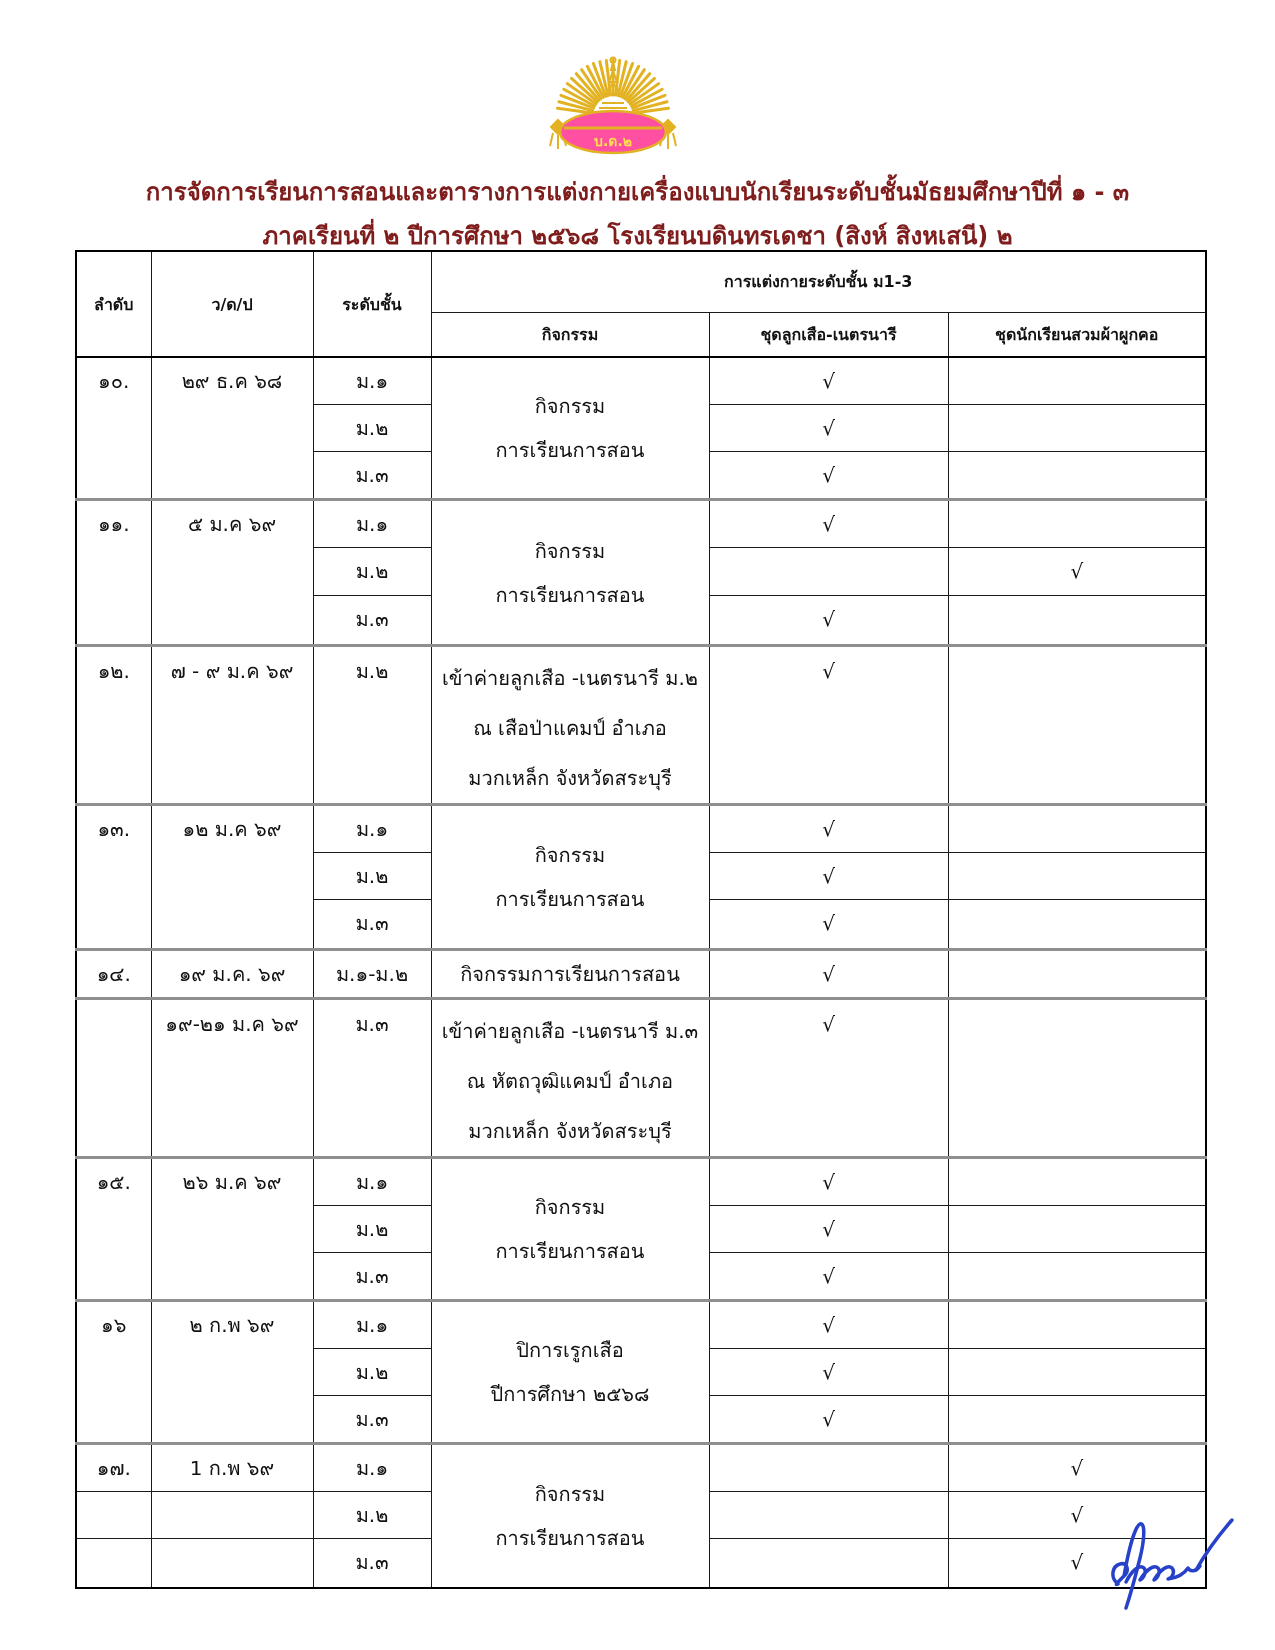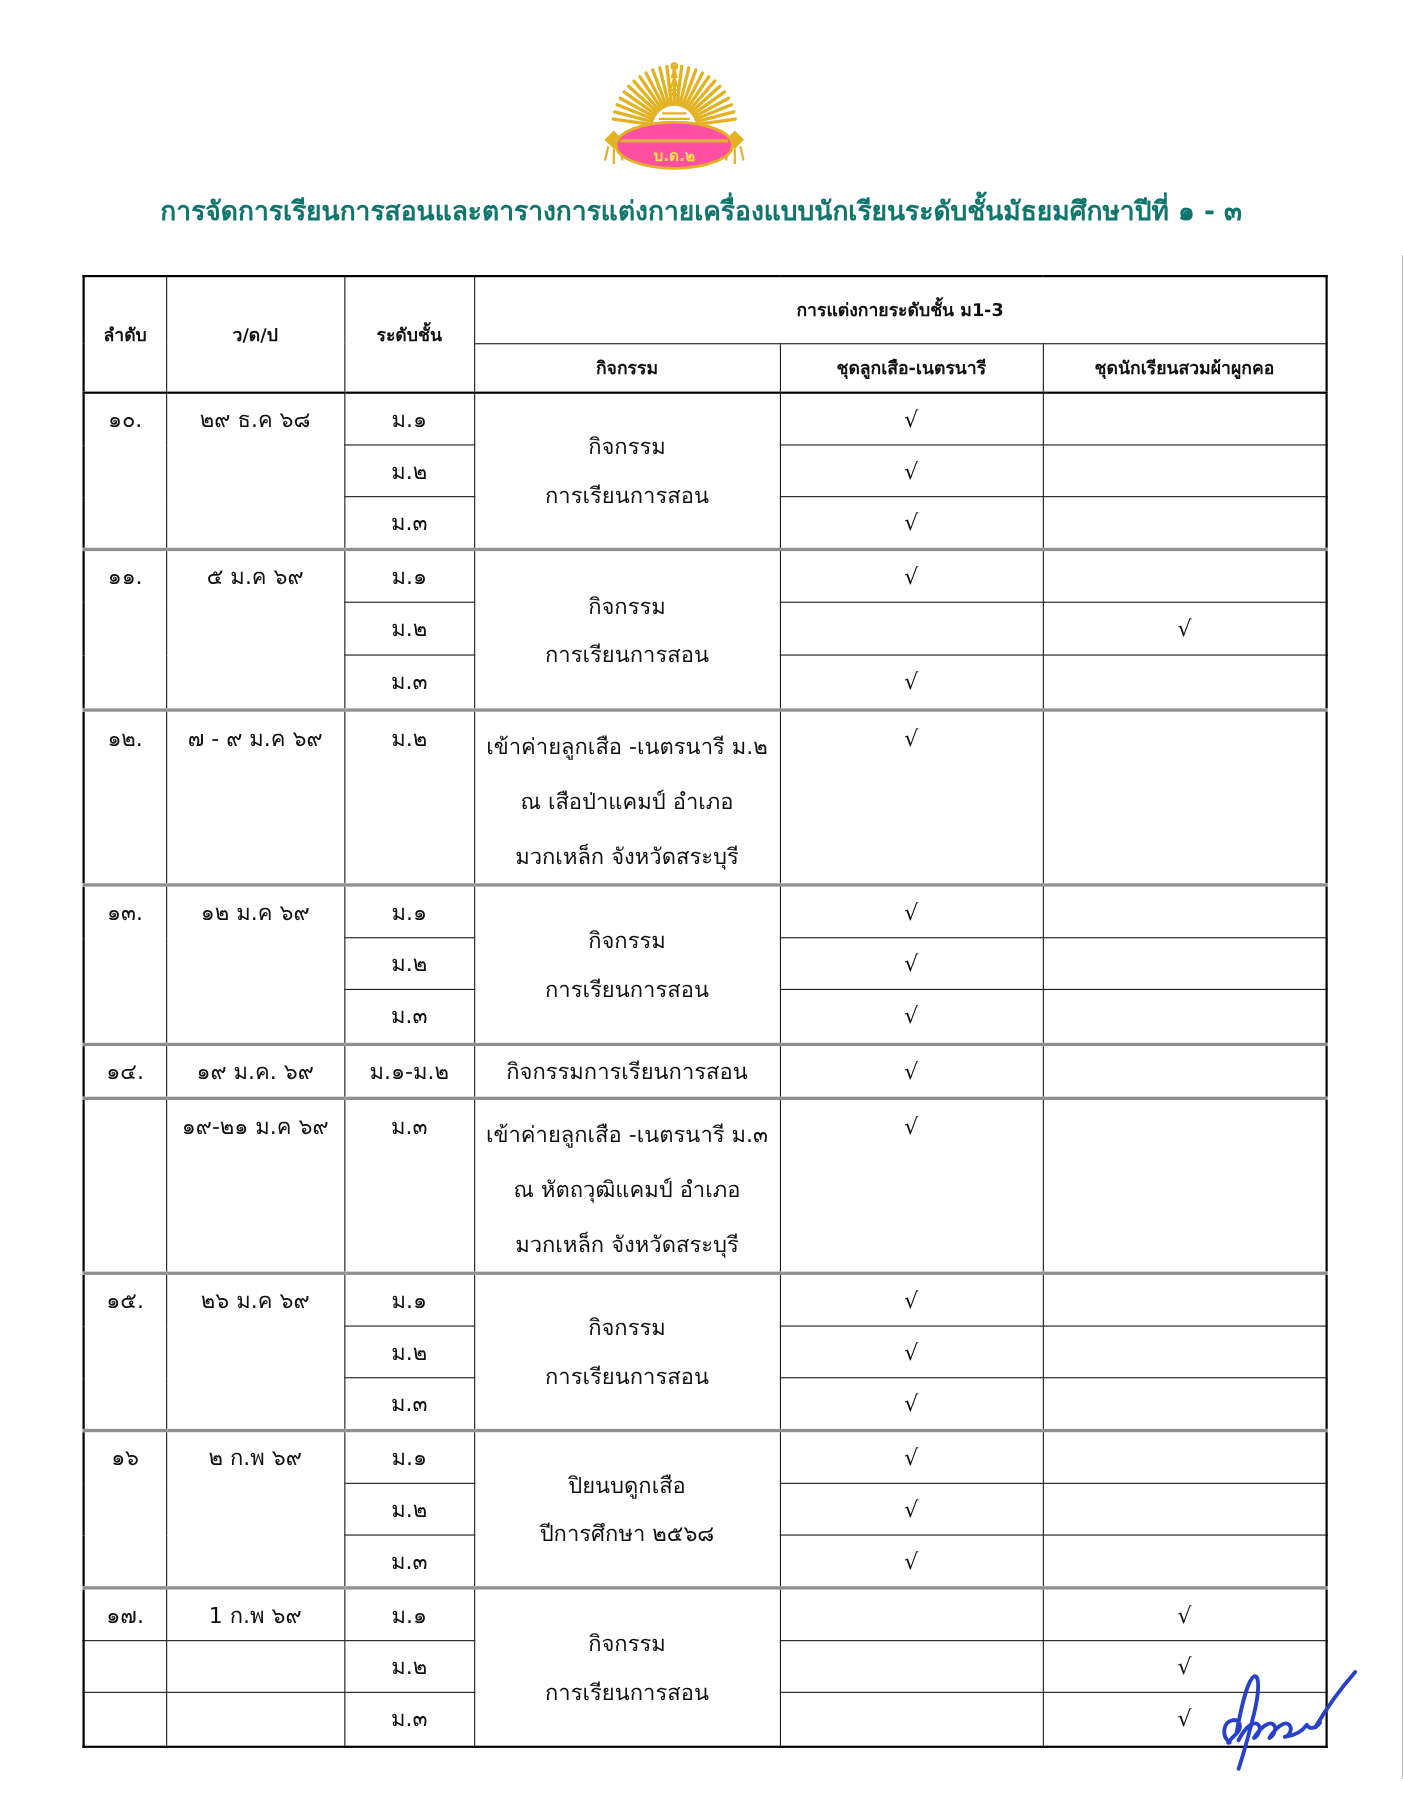--- a/index.html
+++ b/index.html
@@ -6,21 +6,21 @@
   html,body{margin:0;padding:0;background:#888;}
   .page{
     position:relative; width:1275px; height:1650px; margin:0 auto;
     background:#ffffff; overflow:hidden;
     font-family:"DejaVu Sans", sans-serif; color:#111;
   }
   
   .logo{position:absolute; left:538px; top:40px; width:150px; height:122px;}
   
   .title-line{position:absolute; left:0; width:100%; text-align:center;
-    font-weight:bold; font-size:24px; color:#0f766e; white-space:nowrap;}
+    font-weight:bold; font-size:24px; color:#7f1d1d; white-space:nowrap;}
   .title-1{top:172px;}
   .title-2{top:216px;}
   
   table.sched{
     position:absolute; left:75px; top:250px; width:1130px;
     border-collapse:collapse; table-layout:fixed;
     border:2.5px solid #000; font-size:20px;
   }
   table.sched th, table.sched td{
     border:1.5px solid #1a1a1a; padding:0; text-align:center;
@@ -91,20 +91,21 @@
         <path d="M125,93 l-3,13 M130,95 l0,14 M135,93 l3,13" fill="none"></path>
       </g>
 
       <ellipse id="cushion" cx="75" cy="92" rx="53" ry="21" stroke-width="2.5" fill="#FF4FA2" stroke="#E3B222"></ellipse>
       <line id="cushion-band" x1="26" y1="88" x2="124" y2="88" stroke-width="3" stroke="#E3B222"></line>
       <text x="75" y="106" text-anchor="middle" font-size="14" font-weight="bold" font-family="DejaVu Sans, sans-serif" fill="#FFE04A">บ.ด.๒</text>
     </svg>
   </div>
 
   <div class="title-line title-1">การจัดการเรียนการสอนและตารางการแต่งกายเครื่องแบบนักเรียนระดับชั้นมัธยมศึกษาปีที่ ๑ - ๓</div>
+  <div class="title-line title-2">ภาคเรียนที่ ๒ ปีการศึกษา ๒๕๖๘  โรงเรียนบดินทรเดชา (สิงห์ สิงหเสนี) ๒</div>
 
   <table class="sched">
     <colgroup>
       <col style="width:75px">
         <col style="width:162px">
         <col style="width:118px">
       <col style="width:278px">
         <col style="width:239px">
         <col style="width:258px">
     </colgroup>
@@ -238,21 +239,21 @@
         <tr style="height: 48px;">
           <td class="c-level">ม.๓</td>
           <td class="c-chk">√</td>
           <td class="c-chk"></td>
         </tr>
         <tr class="gs" style="height: 47px;">
           <td rowspan="3" class="c-num">๑๖</td>
           <td rowspan="3" class="c-date">๒ ก.พ ๖๙</td>
           <td class="c-level">ม.๑</td>
           <td rowspan="3" class="c-act">
-            <div class="al">ปิยนบดูกเสือ</div>
+            <div class="al">ปิการเรูกเสือ</div>
             <div class="al">ปีการศึกษา ๒๕๖๘</div>
           </td>
           <td class="c-chk">√</td>
           <td class="c-chk"></td>
         </tr>
         <tr style="height: 43px;">
           <td class="c-level">ม.๒</td>
           <td class="c-chk">√</td>
           <td class="c-chk"></td>
         </tr>

